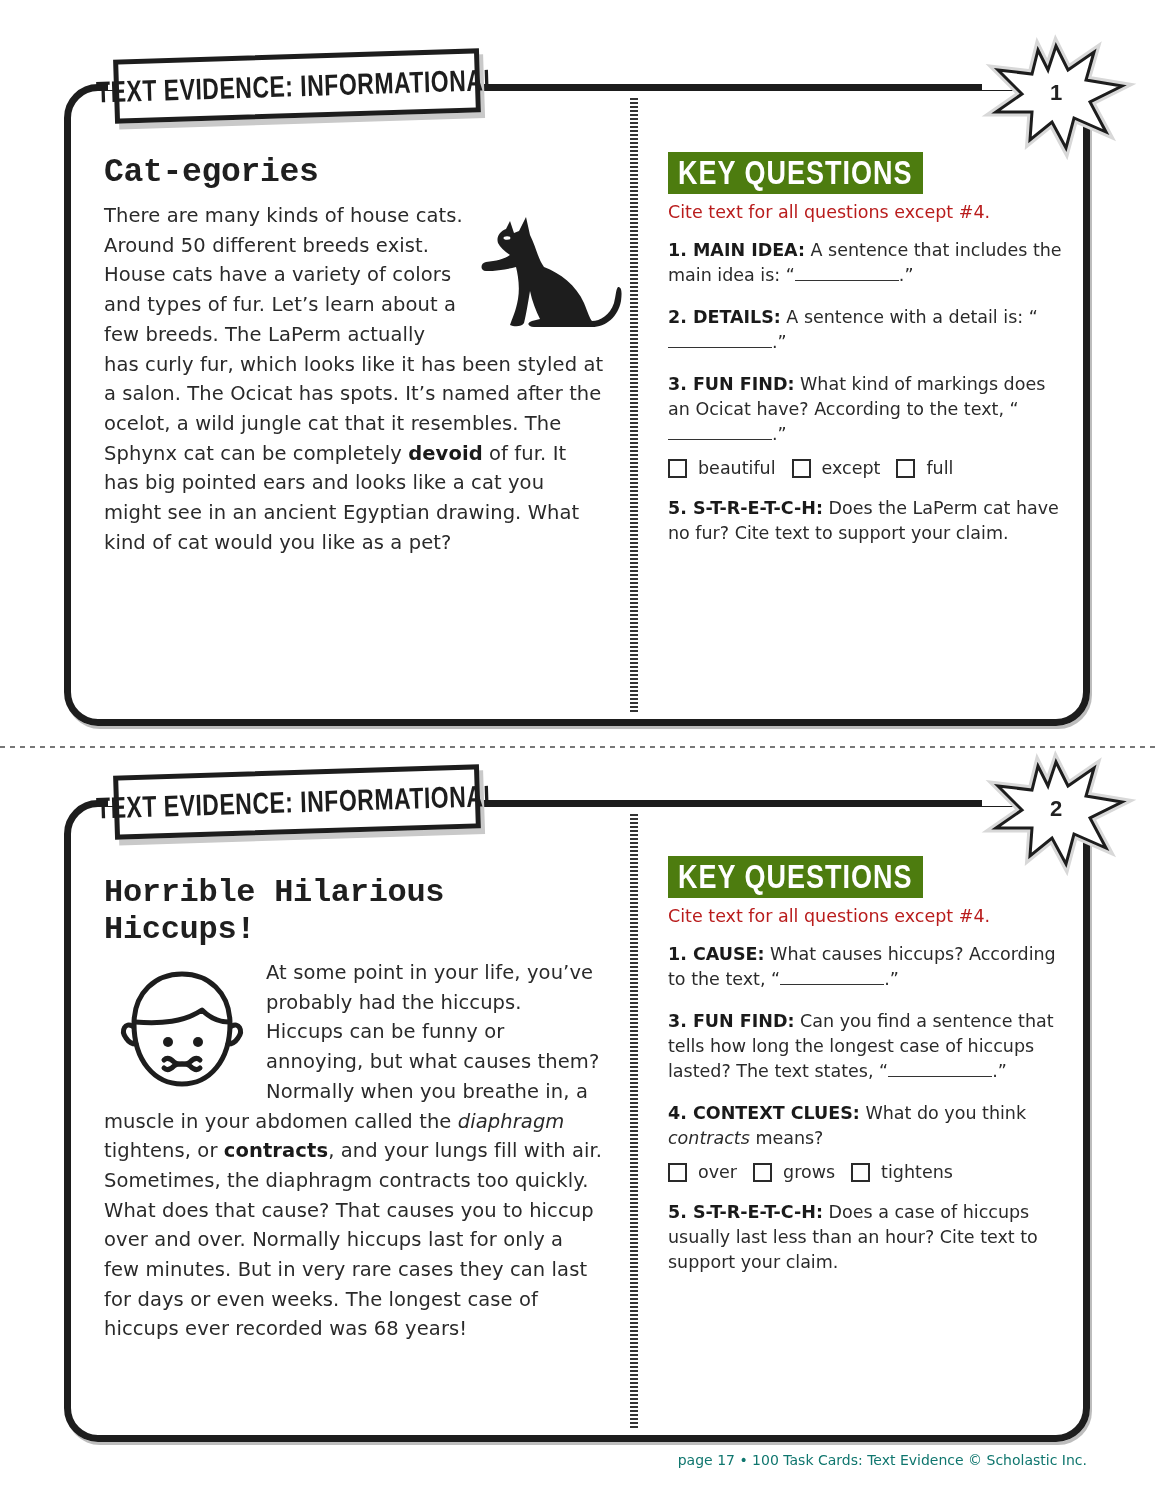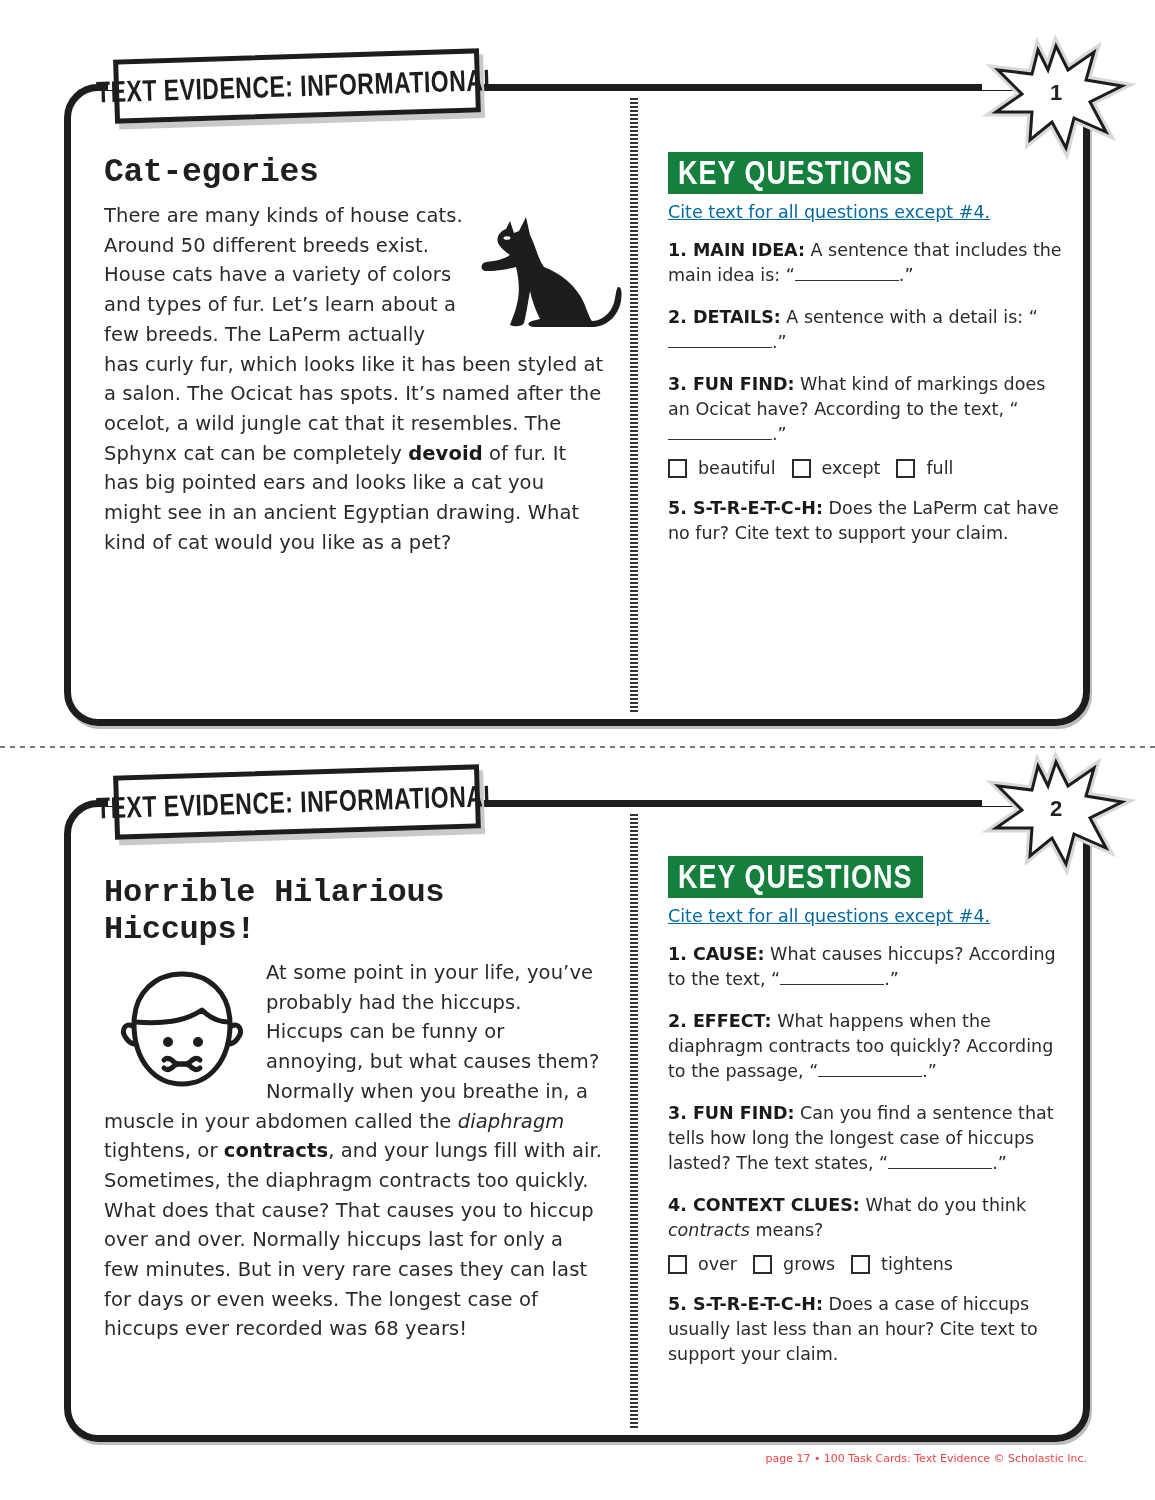--- a/index.html
+++ b/index.html
@@ -69,42 +69,42 @@
   }
   .passage b { font-weight: 700; color: #1a1a1a; }
   .passage i { font-style: italic; }
   .float-cat { float: right; width: 150px; height: 125px; margin: 6px -20px 0 10px; }
   .float-face { float: left; width: 140px; height: 130px; margin: 6px 14px 0 8px; }
   .float-cat svg, .float-face svg { width: 100%; height: 100%; }
 
   
   .right { position: absolute; left: 604px; top: 68px; width: 395px; }
   .kq {
-    display: inline-block; background: #15803d; color: #fff;
+    display: inline-block; background: #4d7c0f; color: #fff;
     font-family: "Liberation Sans", sans-serif; font-weight: 700;
     font-size: 27px; letter-spacing: 1px; padding: 2px 10px 2px 10px;
     height: 42px; line-height: 38px;
   }
   .kq span { display: inline-block; transform: scaleY(1.25); }
-  .cite { font-size: 17.5px; color: #0369a1; margin: 8px 0 16px 0; text-decoration: underline; }
+  .cite { font-size: 17.5px; color: #b91c1c; margin: 8px 0 16px 0; }
   .q { font-size: 17.5px; line-height: 25px; color: #2a2a2a; margin-bottom: 17px; }
   .q .lbl { font-weight: 700; color: #1a1a1a; }
   .q i { font-style: italic; }
   .blank { display: inline-block; width: 104px; border-bottom: 1.5px solid #333; height: 14px; vertical-align: baseline; }
   .opts { display: flex; align-items: flex-start; gap: 0; margin: -6px 0 18px 0; font-size: 17.5px; color: #2a2a2a; }
   .opt { display: flex; align-items: center; margin-right: 16px; }
   .box { width: 19px; height: 19px; border: 2px solid #2a2a2a; margin-right: 11px; }
 
   
   .cutline {
     position: absolute; left: 0; width: 1155px; top: 746px; height: 2px;
     background: repeating-linear-gradient(to right, #777 0 5px, transparent 5px 10px);
   }
   .footer {
-    position: absolute; right: 68px; top: 1452px; font-size: 11px; color: #ef4444;
+    position: absolute; right: 68px; top: 1452px; font-size: 14px; color: #0f766e;
   }
 </style>
 </head>
 <body>
 
 <div class="page">
 
   <div class="card card-1">
     <div class="frame"></div>
     <div class="frame-gap"></div>
@@ -220,23 +220,20 @@
     </div>
 
     <div class="right" style="top:56px;">
       <div class="kq"><span>KEY QUESTIONS</span></div>
       <div class="cite">Cite text for all questions except #4.</div>
 
       <div class="q">
         <span class="lbl">1. CAUSE:</span><span> What causes hiccups? According to the text, “</span><span class="blank"></span><span>.”</span>
       </div>
       <div class="q">
-        <span class="lbl">2. EFFECT:</span><span> What happens when the diaphragm contracts too quickly? According to the passage, “</span><span class="blank"></span><span>.”</span>
-      </div>
-      <div class="q">
         <span class="lbl">3. FUN FIND:</span><span> Can you find a sentence that tells how long the longest case of hiccups lasted? The text states, “</span><span class="blank"></span><span>.”</span>
       </div>
       <div class="q">
         <span class="lbl">4. CONTEXT CLUES:</span><span> What do you think </span><i>contracts</i><span> means?</span>
       </div>
       <div class="opts">
         <label class="opt">
             <span class="box"></span>
             <span>over</span>
           </label>

